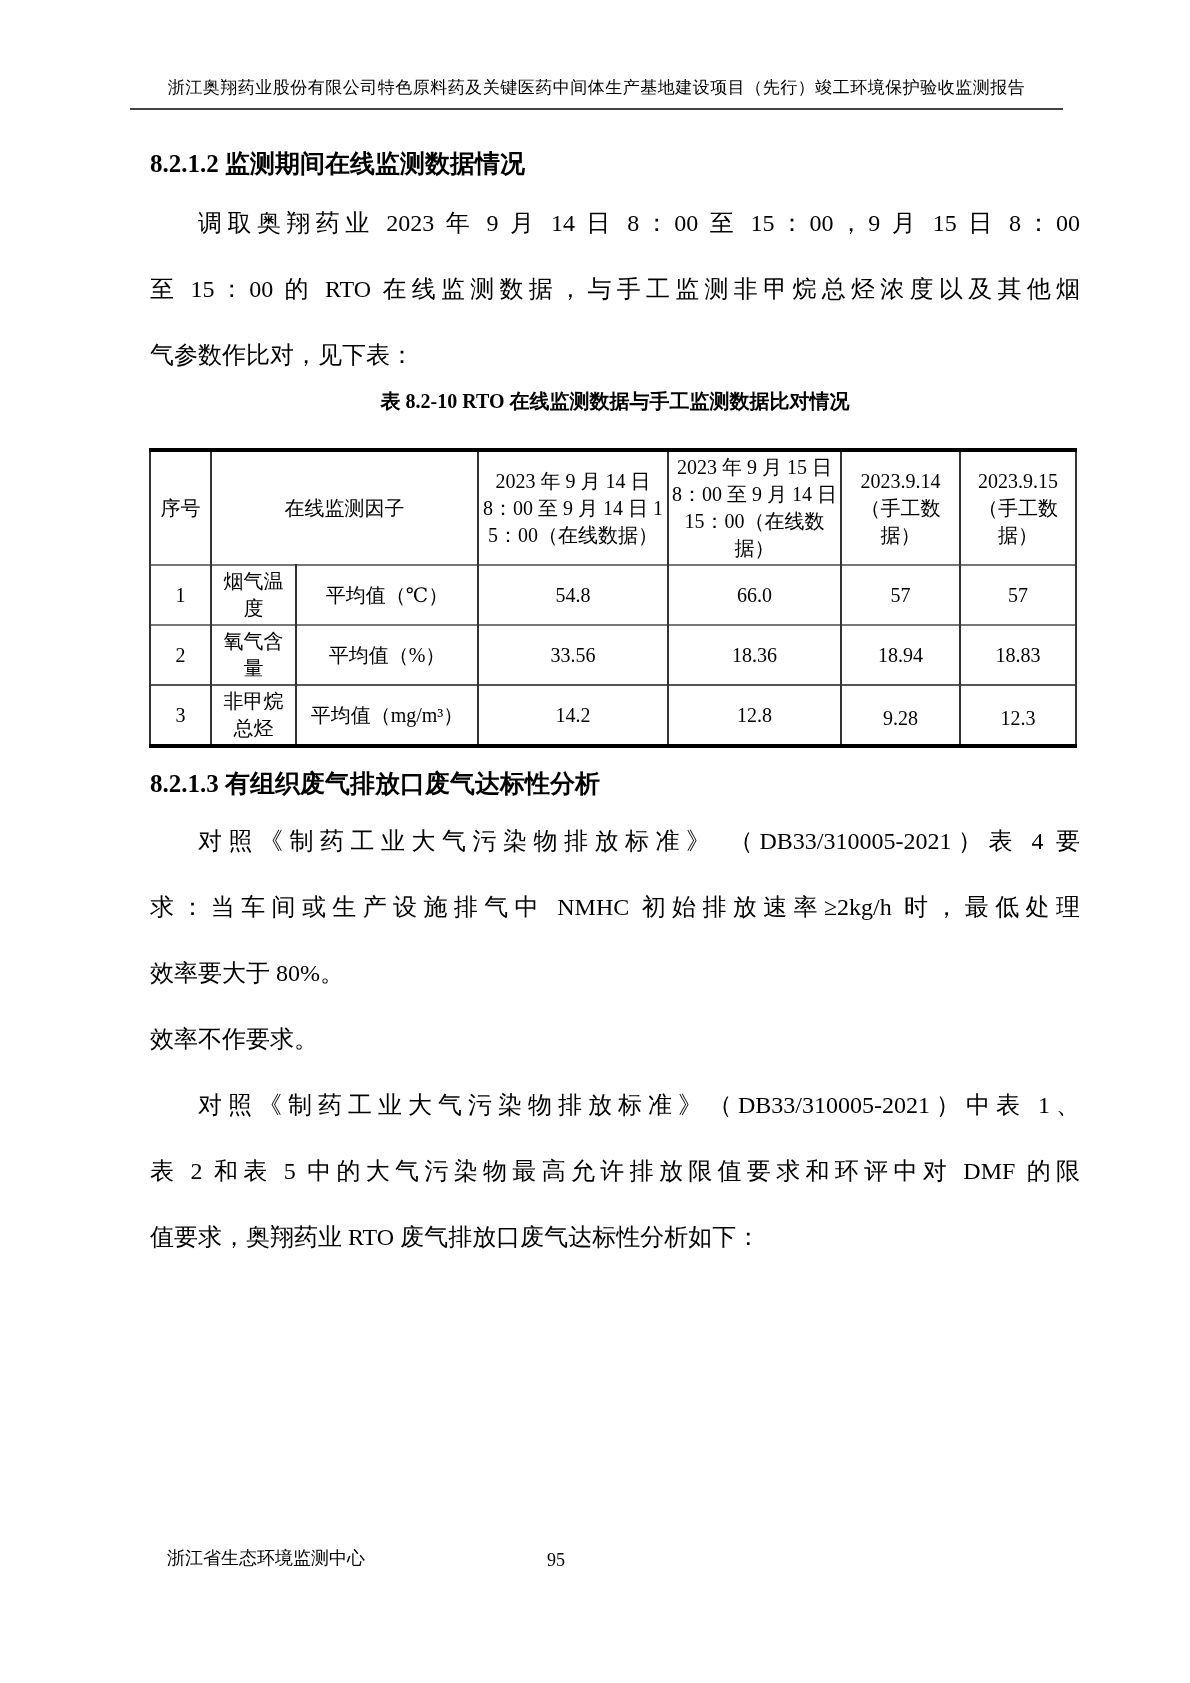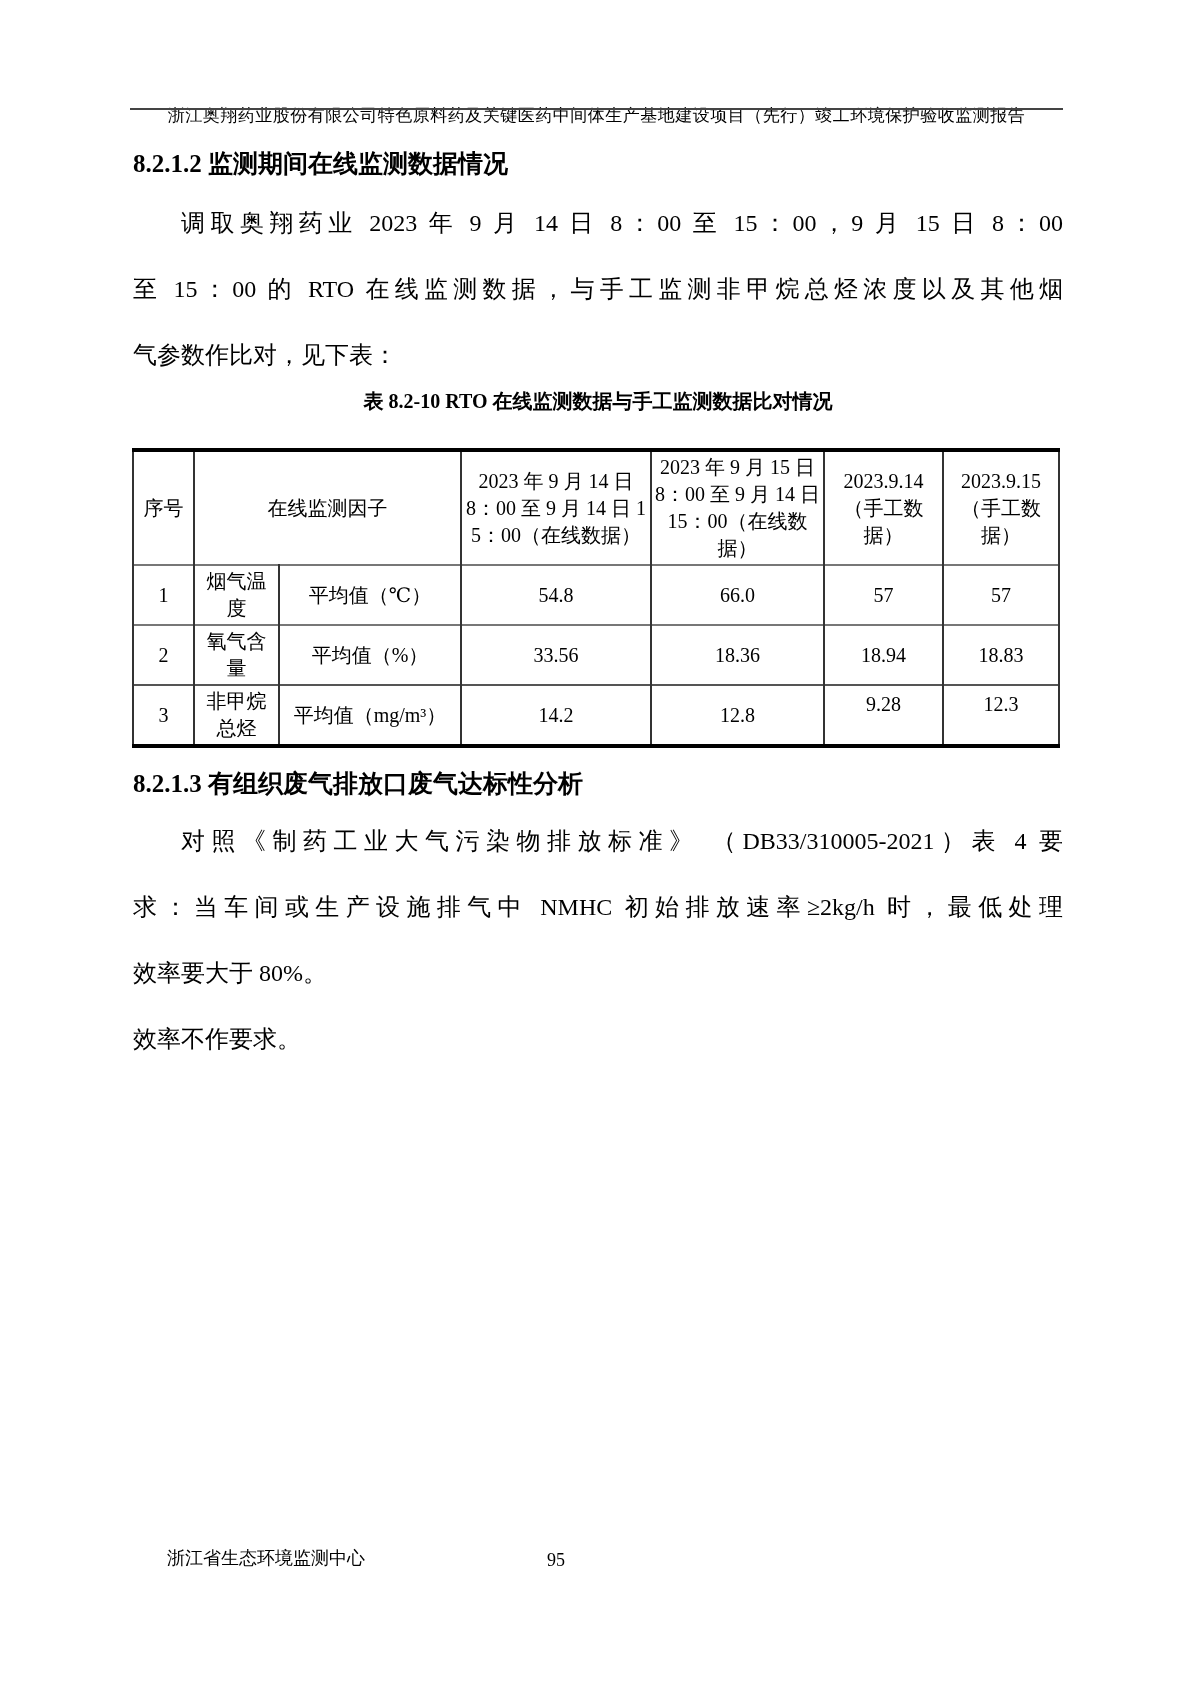--- a/index.html
+++ b/index.html
@@ -3,27 +3,27 @@
 <meta charset="utf-8">
 <style>
   html,body{margin:0;padding:0;}
   body{
     width:1190px;height:1683px;position:relative;background:#ffffff;color:#000;
     font-family:"Liberation Serif","DejaVu Serif",serif;
     overflow:hidden;
   }
   .page-header{
     position:absolute;top:76px;left:130px;width:933px;
-    text-align:center;font-size:17px;letter-spacing:0.5px;white-space:nowrap;margin-top:28px;
+    text-align:center;font-size:17px;letter-spacing:0.5px;white-space:nowrap;
   }
   .header-rule{
     position:absolute;top:108px;left:130px;width:933px;height:2px;background:#444;
   }
   .content{
-    position:absolute;top:140px;left:133px;width:930px;
+    position:absolute;top:140px;left:150px;width:930px;
   }
   .sec-heading{
     font-size:25px;font-weight:bold;line-height:36px;margin:6px 0 0 0;
     font-family:"Liberation Serif","DejaVu Serif",serif;
   }
   .para{margin:0;}
   .bline{
     font-size:24px;line-height:66px;height:66px;white-space:nowrap;
   }
   .jline{white-space:normal;text-align:justify;text-align-last:justify;}
@@ -45,21 +45,21 @@
     text-align:center;vertical-align:middle;
     padding:2px 3px;line-height:27px;
     word-break:break-all;
   }
   table.cmp tr.hdr td{border-top:none;}
   table.cmp tr.hdr{height:111px;}
   table.cmp tr.r1{height:55px;}
   table.cmp tr.r2{height:54px;}
   table.cmp tr.r3{height:57px;}
   table.cmp tr.r3 td{border-top:2px solid #555;}
-  table.cmp td.vtop{vertical-align:top;padding-top:5px;}
+  table.cmp td.vtop{vertical-align:top;padding-top:19px;}
   .h2-gap{margin-top:18px;}
   .p2{margin-top:6px;}
   .page-footer{
     position:absolute;top:1546px;left:0;width:990px;height:30px;font-size:18px;
   }
   .footer-org{position:absolute;left:167px;top:0;}
   .footer-page{position:absolute;left:547px;top:4px;}
 </style>
 </head>
 <body>
@@ -133,19 +133,24 @@
   <div class="para p2">
     <div class="bline jline indent">对照《制药工业大气污染物排放标准》 （DB33/310005-2021）表 4 要</div>
     <div class="bline jline">求：当车间或生产设施排气中 NMHC 初始排放速率≥2kg/h 时，最低处理</div>
     <div class="bline lline">效率要大于 80%。</div>
   </div>
 
   <div class="para">
     <div class="bline lline">效率不作要求。</div>
   </div>
 
+  <div class="para">
+    <div class="bline jline indent">对照《制药工业大气污染物排放标准》（DB33/310005-2021）中表 1、</div>
+    <div class="bline jline">表 2 和表 5 中的大气污染物最高允许排放限值要求和环评中对 DMF 的限</div>
+    <div class="bline lline">值要求，奥翔药业 RTO 废气排放口废气达标性分析如下：</div>
+  </div>
 
 </div>
 
 <div class="page-footer">
   <span class="footer-org">浙江省生态环境监测中心</span>
   <span class="footer-page">95</span>
 </div>
 
 </body></html>

